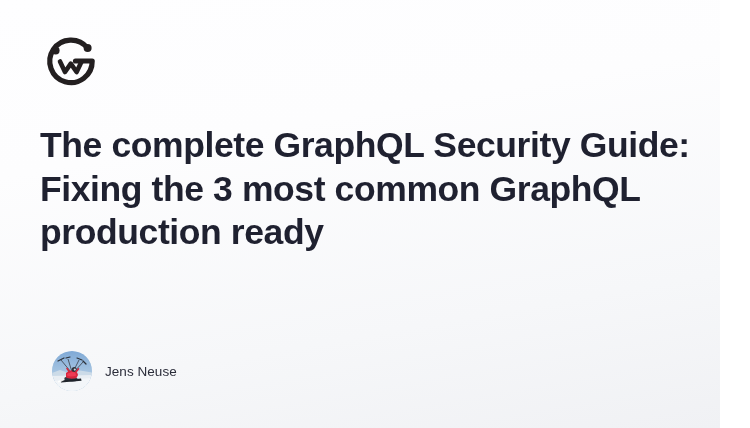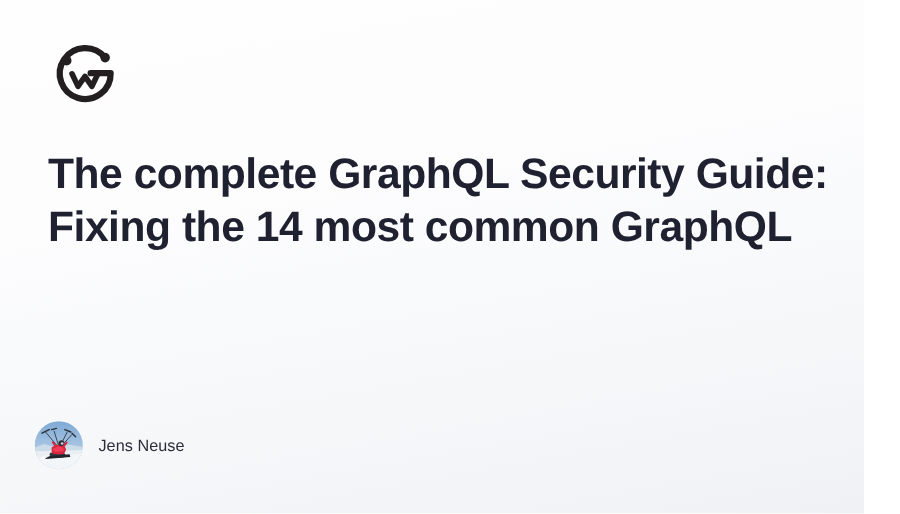--- a/index.html
+++ b/index.html
@@ -50,21 +50,21 @@
     line-height: 43.5px;
     font-weight: 700;
     letter-spacing: -0.4px;
     color: #1f2130;
     white-space: nowrap;
   }
 
   
   .author-block {
     position: absolute;
-    left: 29px;
+    left: 52px;
     top: 351px;
     display: flex;
     align-items: center;
     gap: 13px;
   }
   .avatar {
     width: 40px;
     height: 40px;
     border-radius: 50%;
     overflow: hidden;
@@ -100,21 +100,22 @@
 
       <circle cx="13.6" cy="20.6" r="4.0" fill="#231f20"></circle>
       <circle cx="45.6" cy="18.0" r="4.0" fill="#231f20"></circle>
 
       <path d="M18.0 31.5 L23.0 42.0 L28.8 33.6 L34.6 42.0 L39.6 31.5" fill="none" stroke="#231f20" stroke-width="4.6" stroke-linecap="round" stroke-linejoin="round"></path>
     </svg>
   </div>
 
   <div class="title-block">
     <div class="title-line">The complete GraphQL Security Guide:</div>
-    <div class="title-line">Fixing the 14 most common GraphQL</div>
+    <div class="title-line">Fixing the 3 most common GraphQL</div>
+    <div class="title-line">production ready</div>
   </div>
 
   <div class="author-block">
     <div class="avatar" title="Jens Neuse avatar photo: person kite-skiing in a red jacket on snow">
       <svg viewBox="0 0 40 40" xmlns="http://www.w3.org/2000/svg">
         <defs>
           <clipPath id="avclip">
               <circle cx="20" cy="20" r="20"></circle>
             </clipPath>
           <linearGradient id="skygrad" x1="0" y1="0" x2="0" y2="1">

